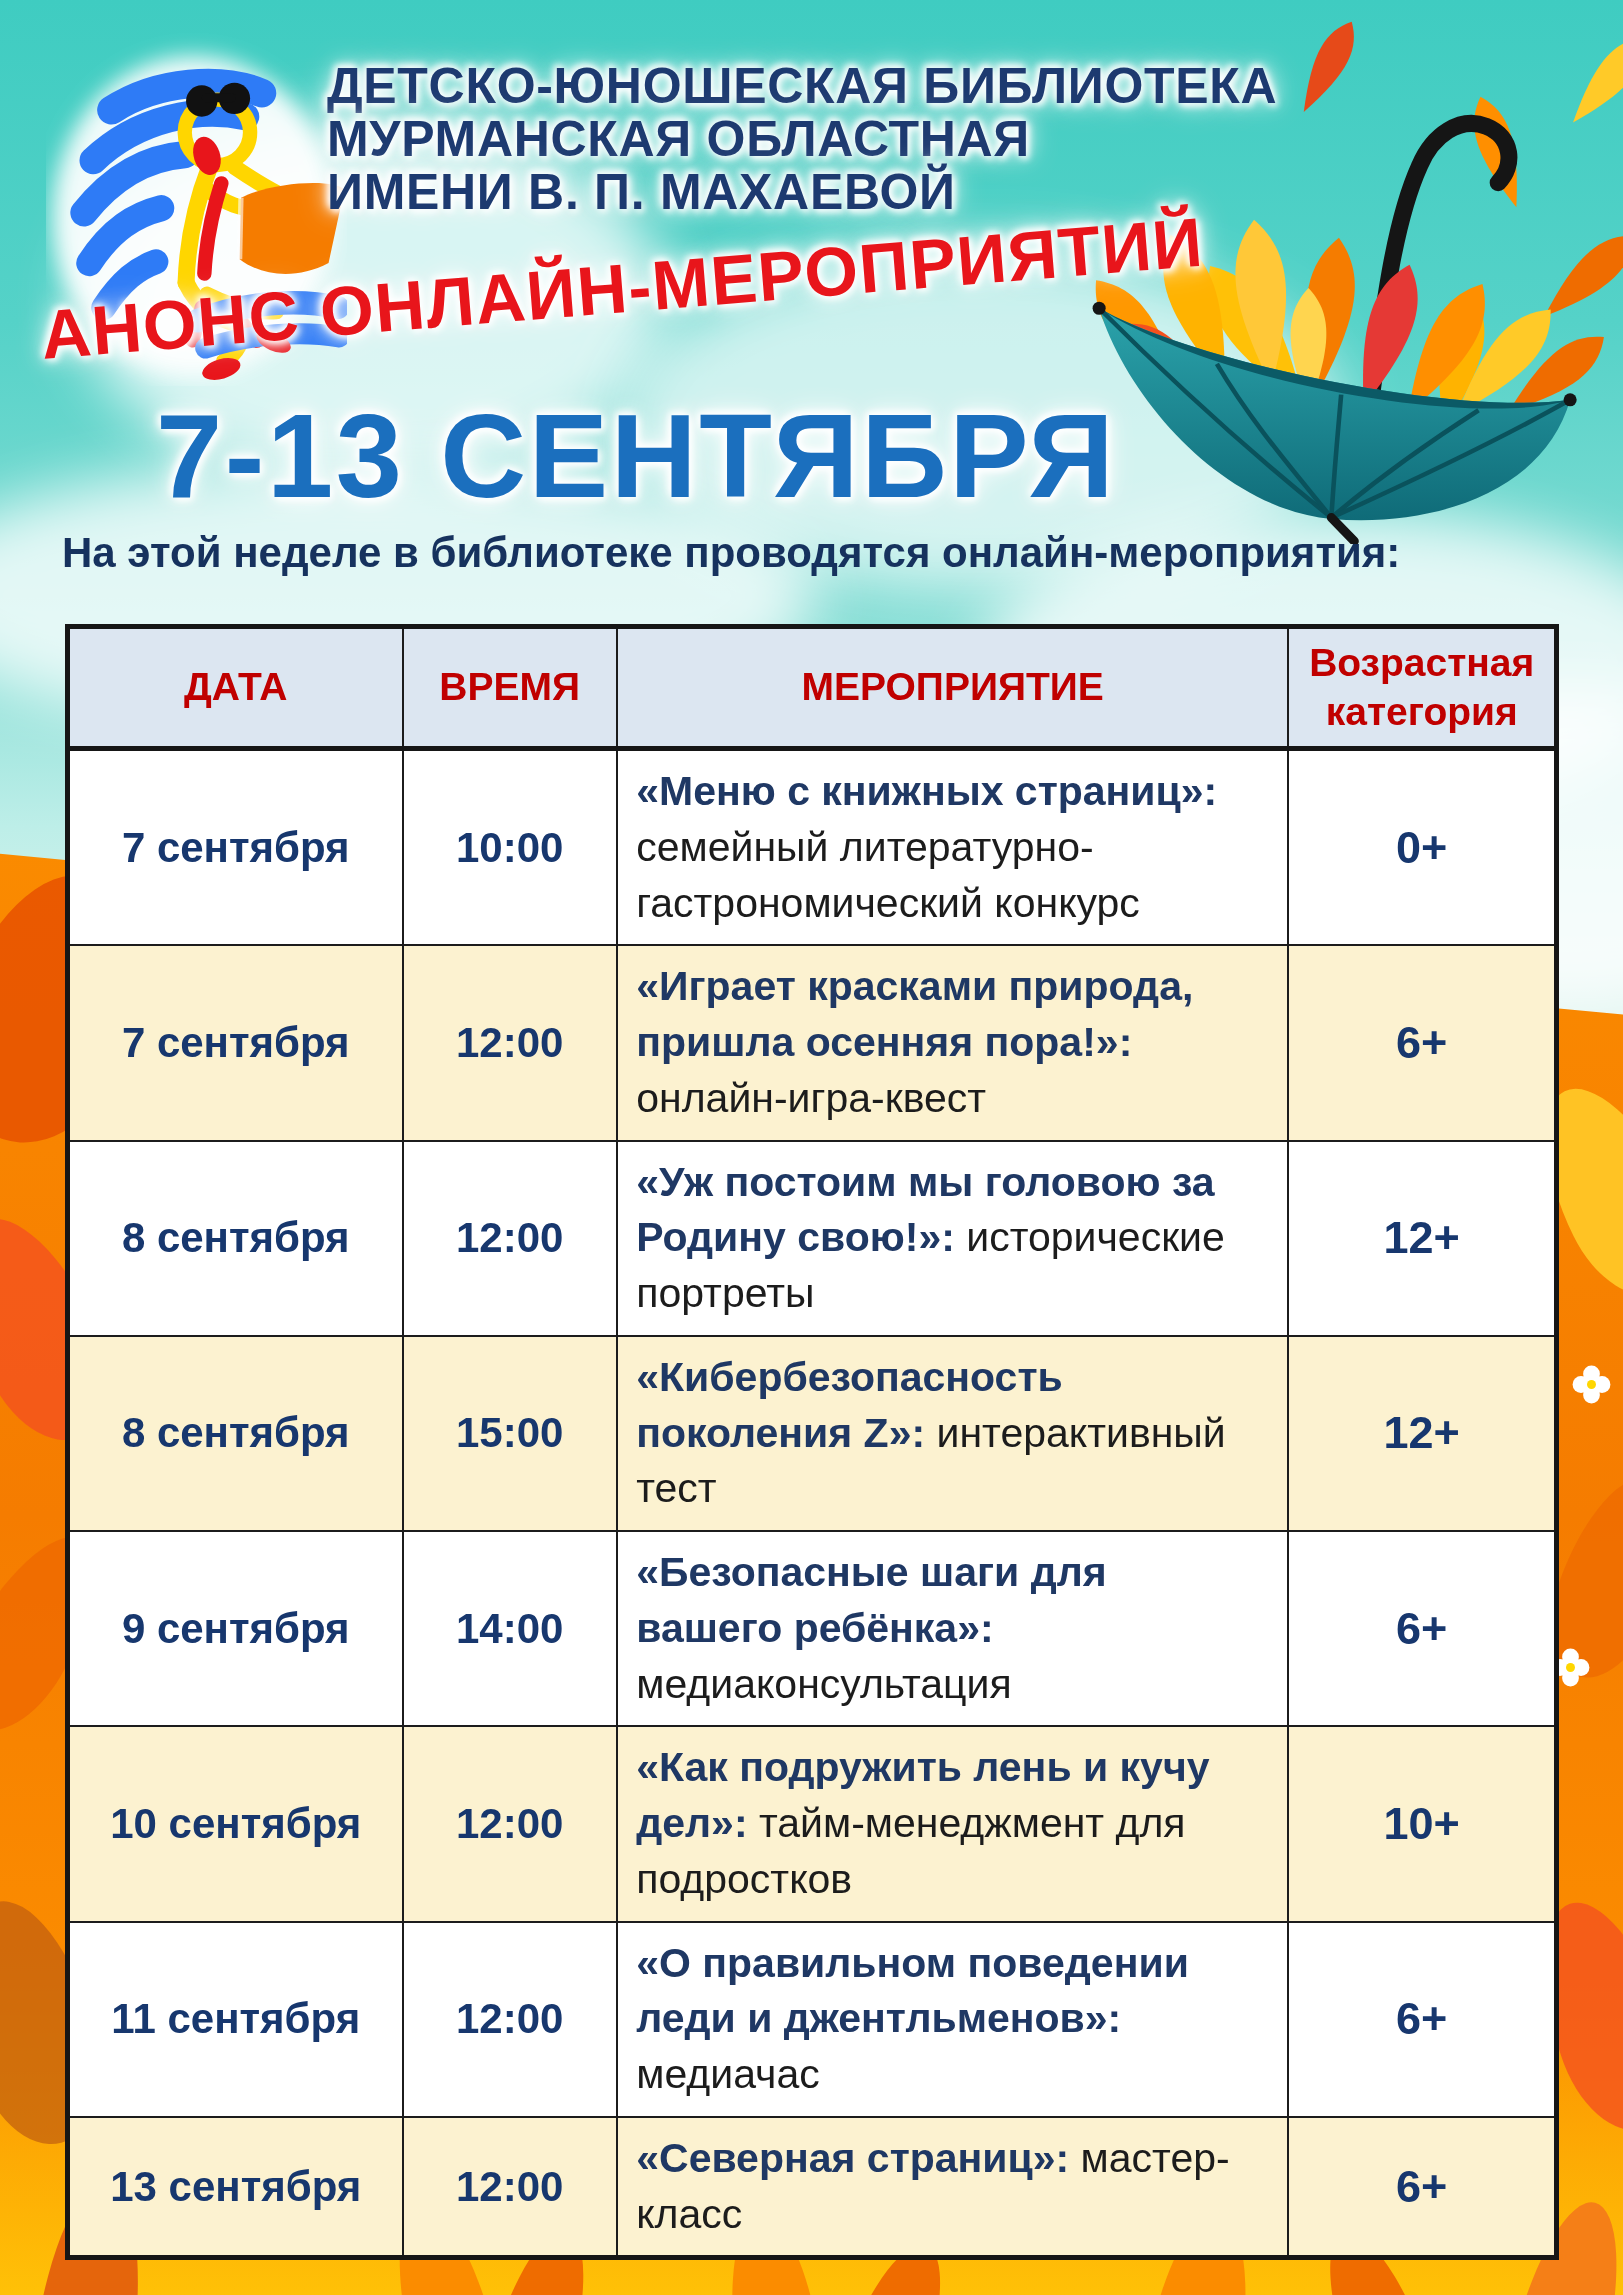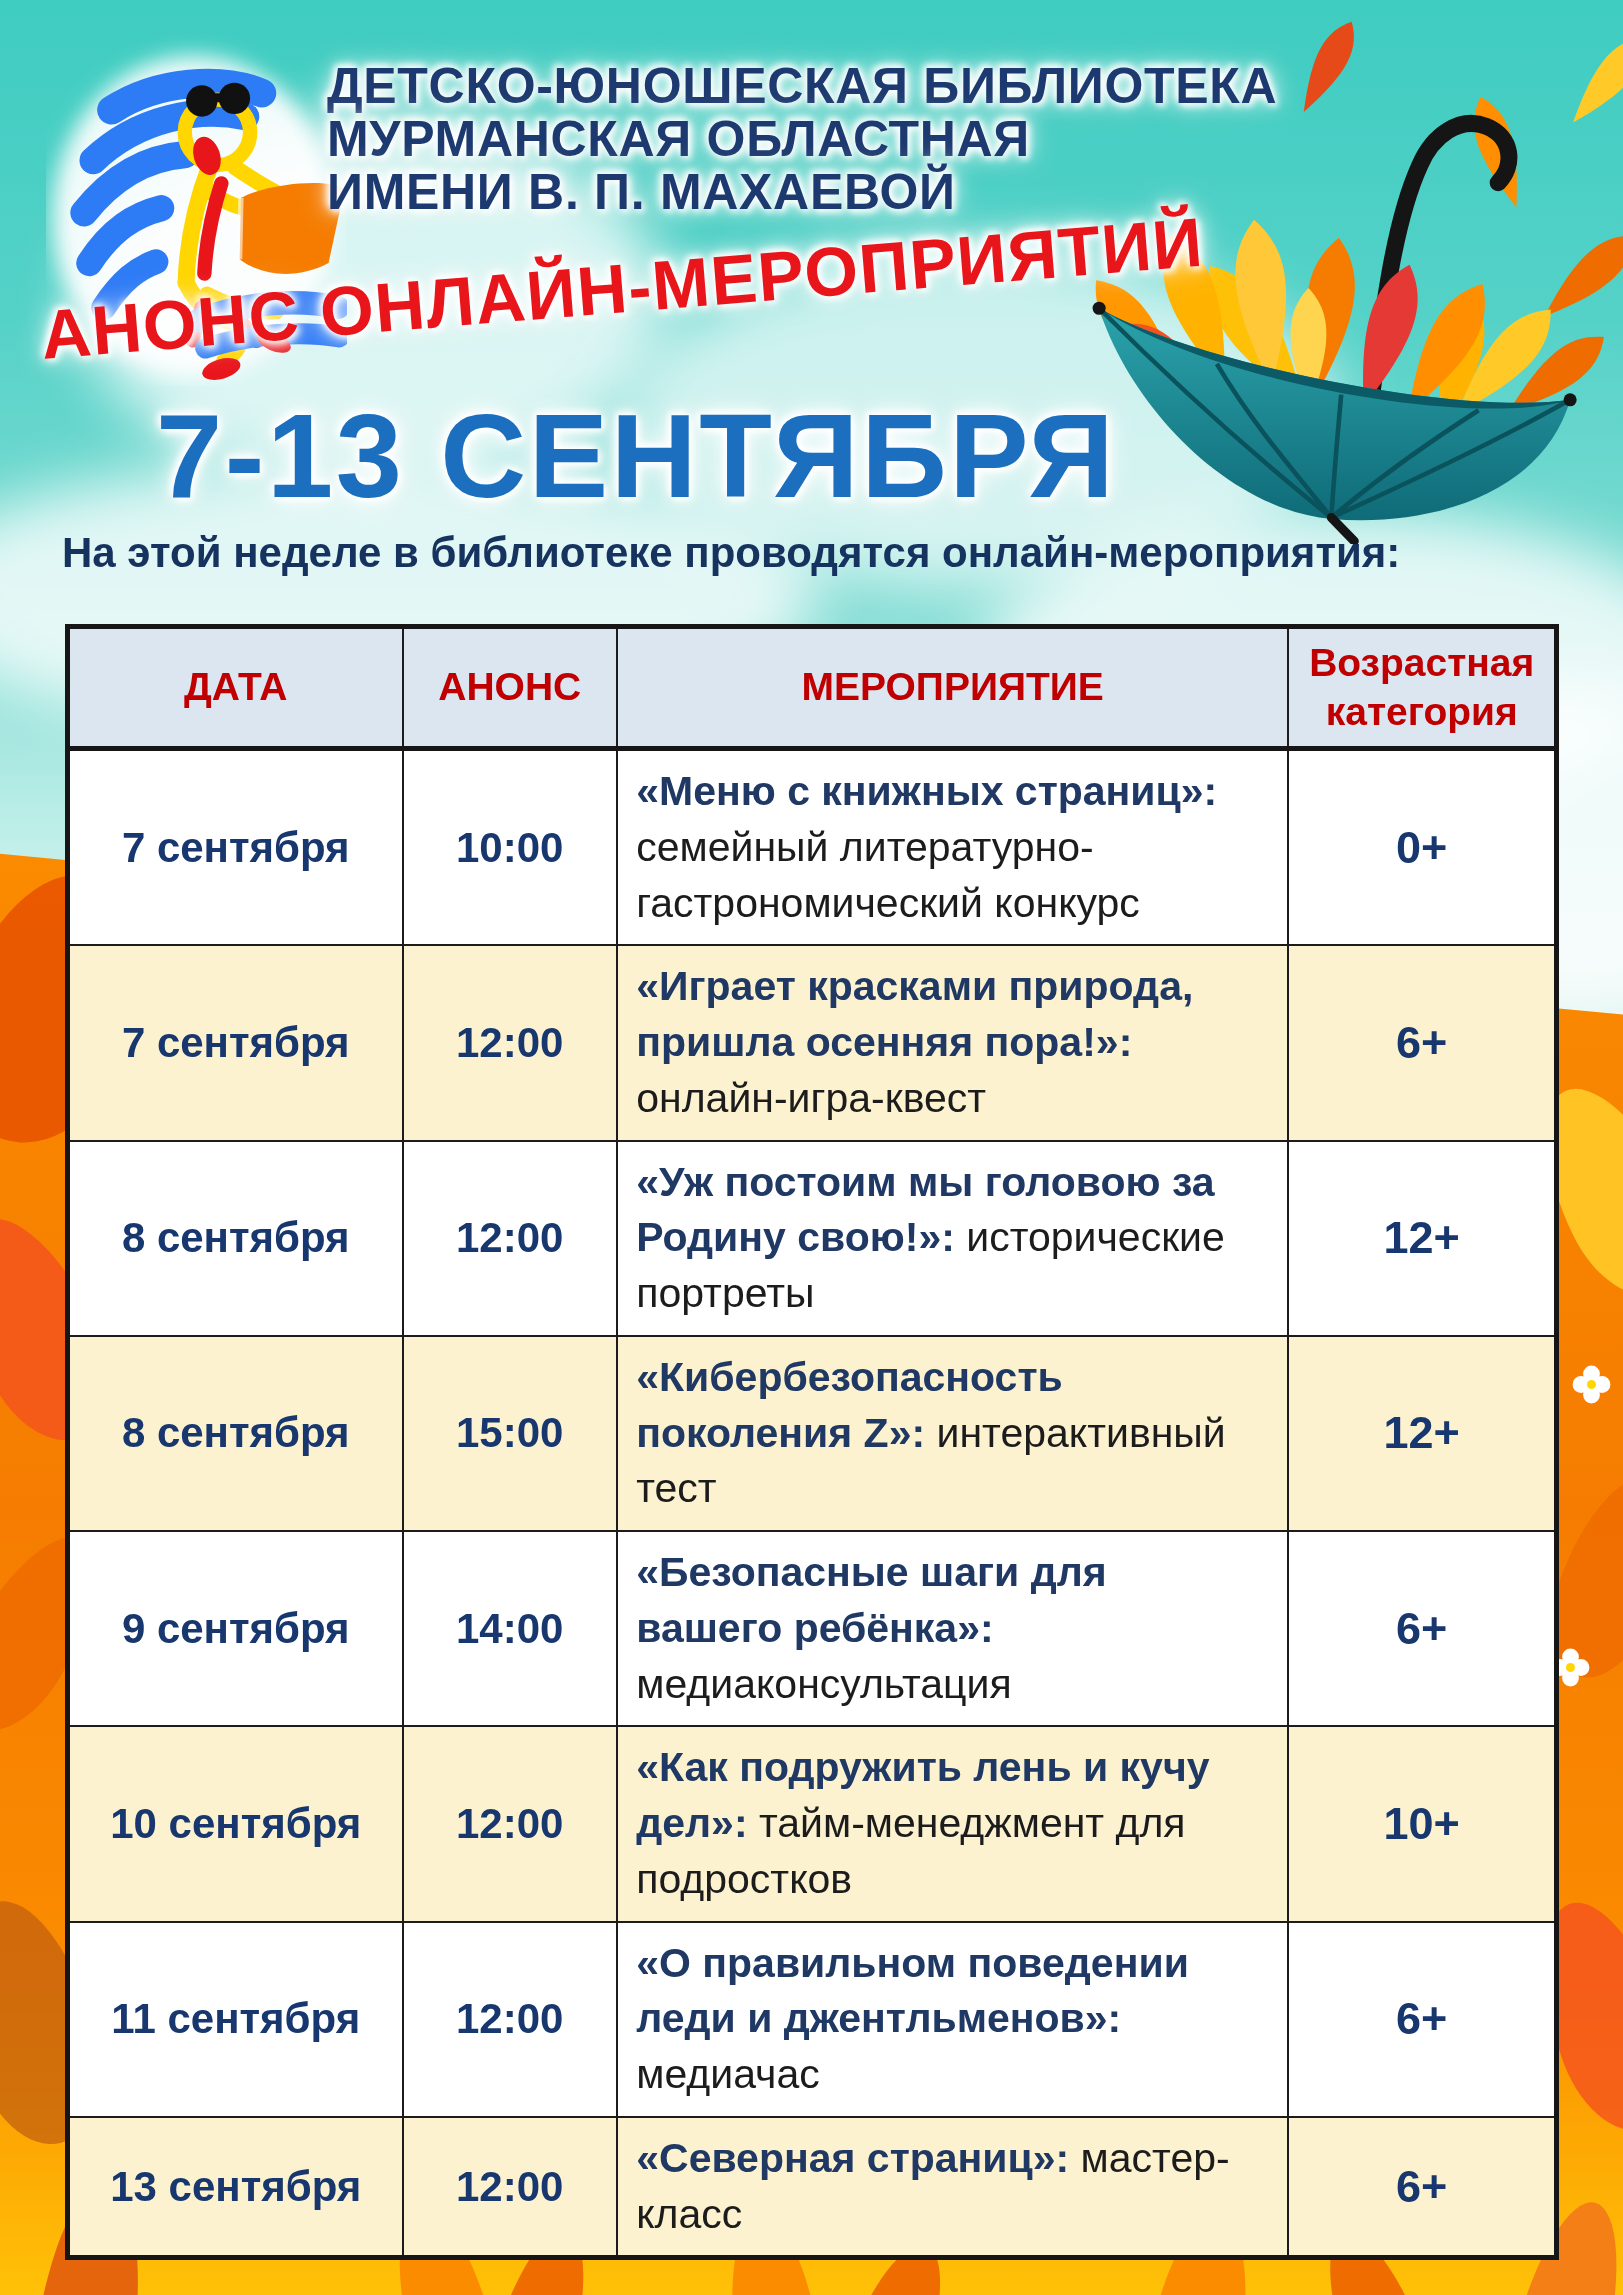--- a/index.html
+++ b/index.html
@@ -179,21 +179,21 @@
   <table class="events">
     <colgroup>
       <col style="width:22.5%">
         <col style="width:14.4%">
         <col style="width:45.1%">
         <col style="width:18%">
     </colgroup>
     <thead>
       <tr>
         <th>ДАТА</th>
-        <th>АНОНС</th>
+        <th>ВРЕМЯ</th>
         <th>МЕРОПРИЯТИЕ</th>
         <th>Возрастная категория</th>
       </tr>
     </thead>
     <tbody id="rows">
     <tr>
       <td class="c-date">7 сентября</td>
       <td class="c-time">10:00</td>
       <td class="c-event"><span class="t">«Меню с книжных страниц»:</span> <span class="d">семейный литературно-гастрономический конкурс</span></td>
       <td class="c-age">0+</td>

